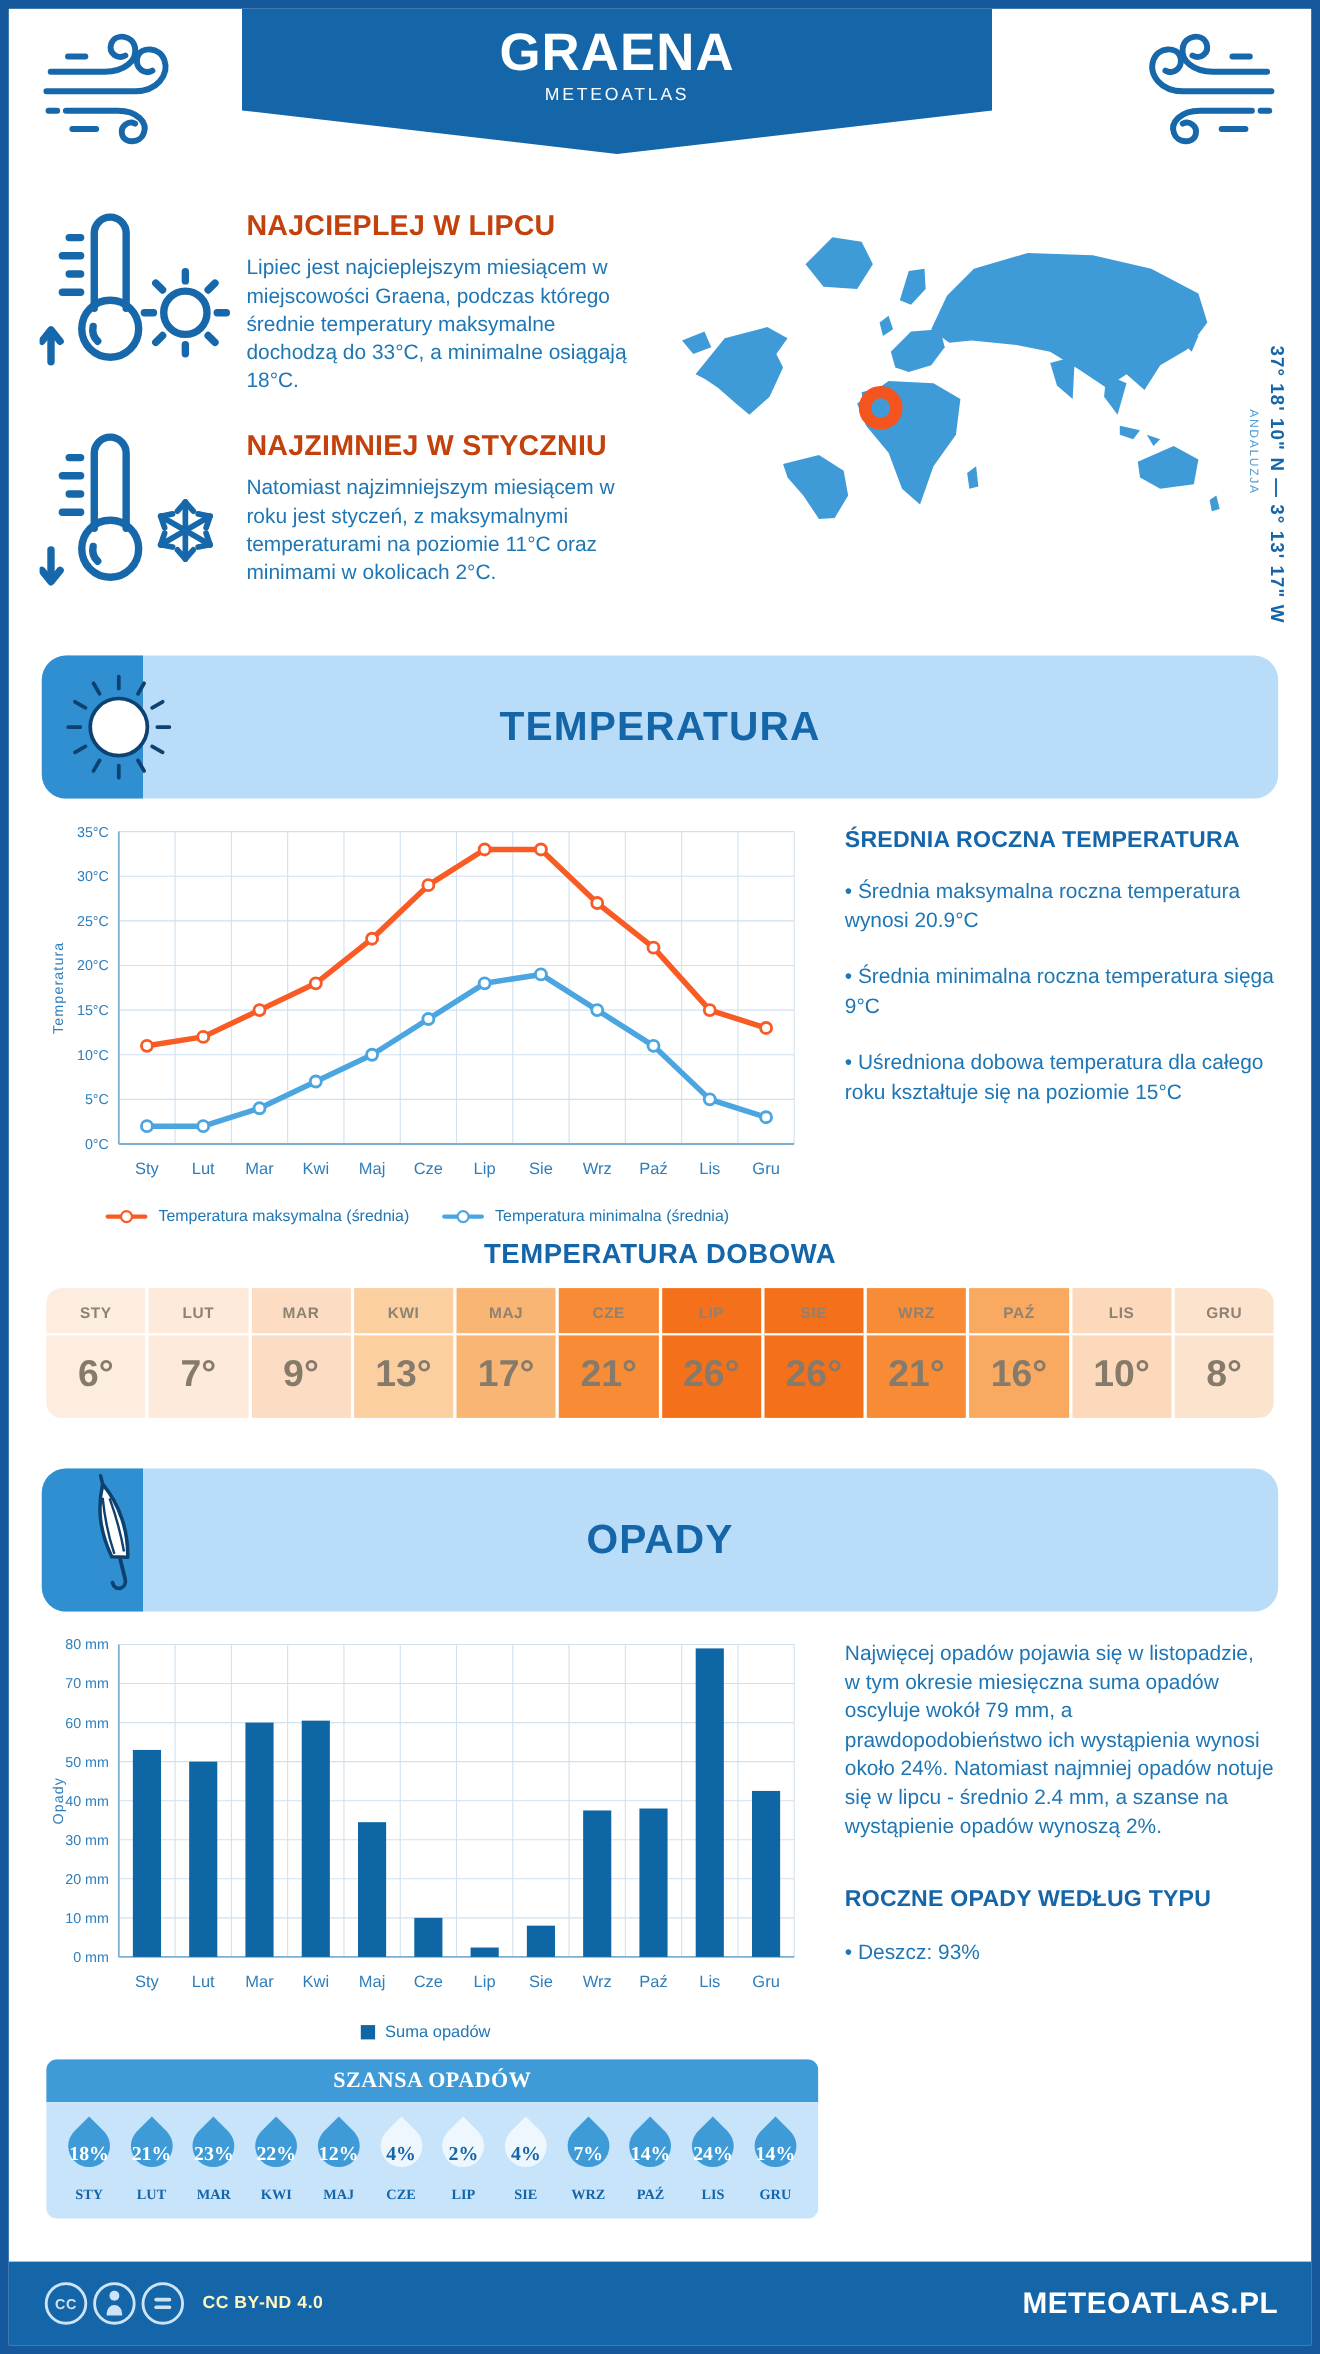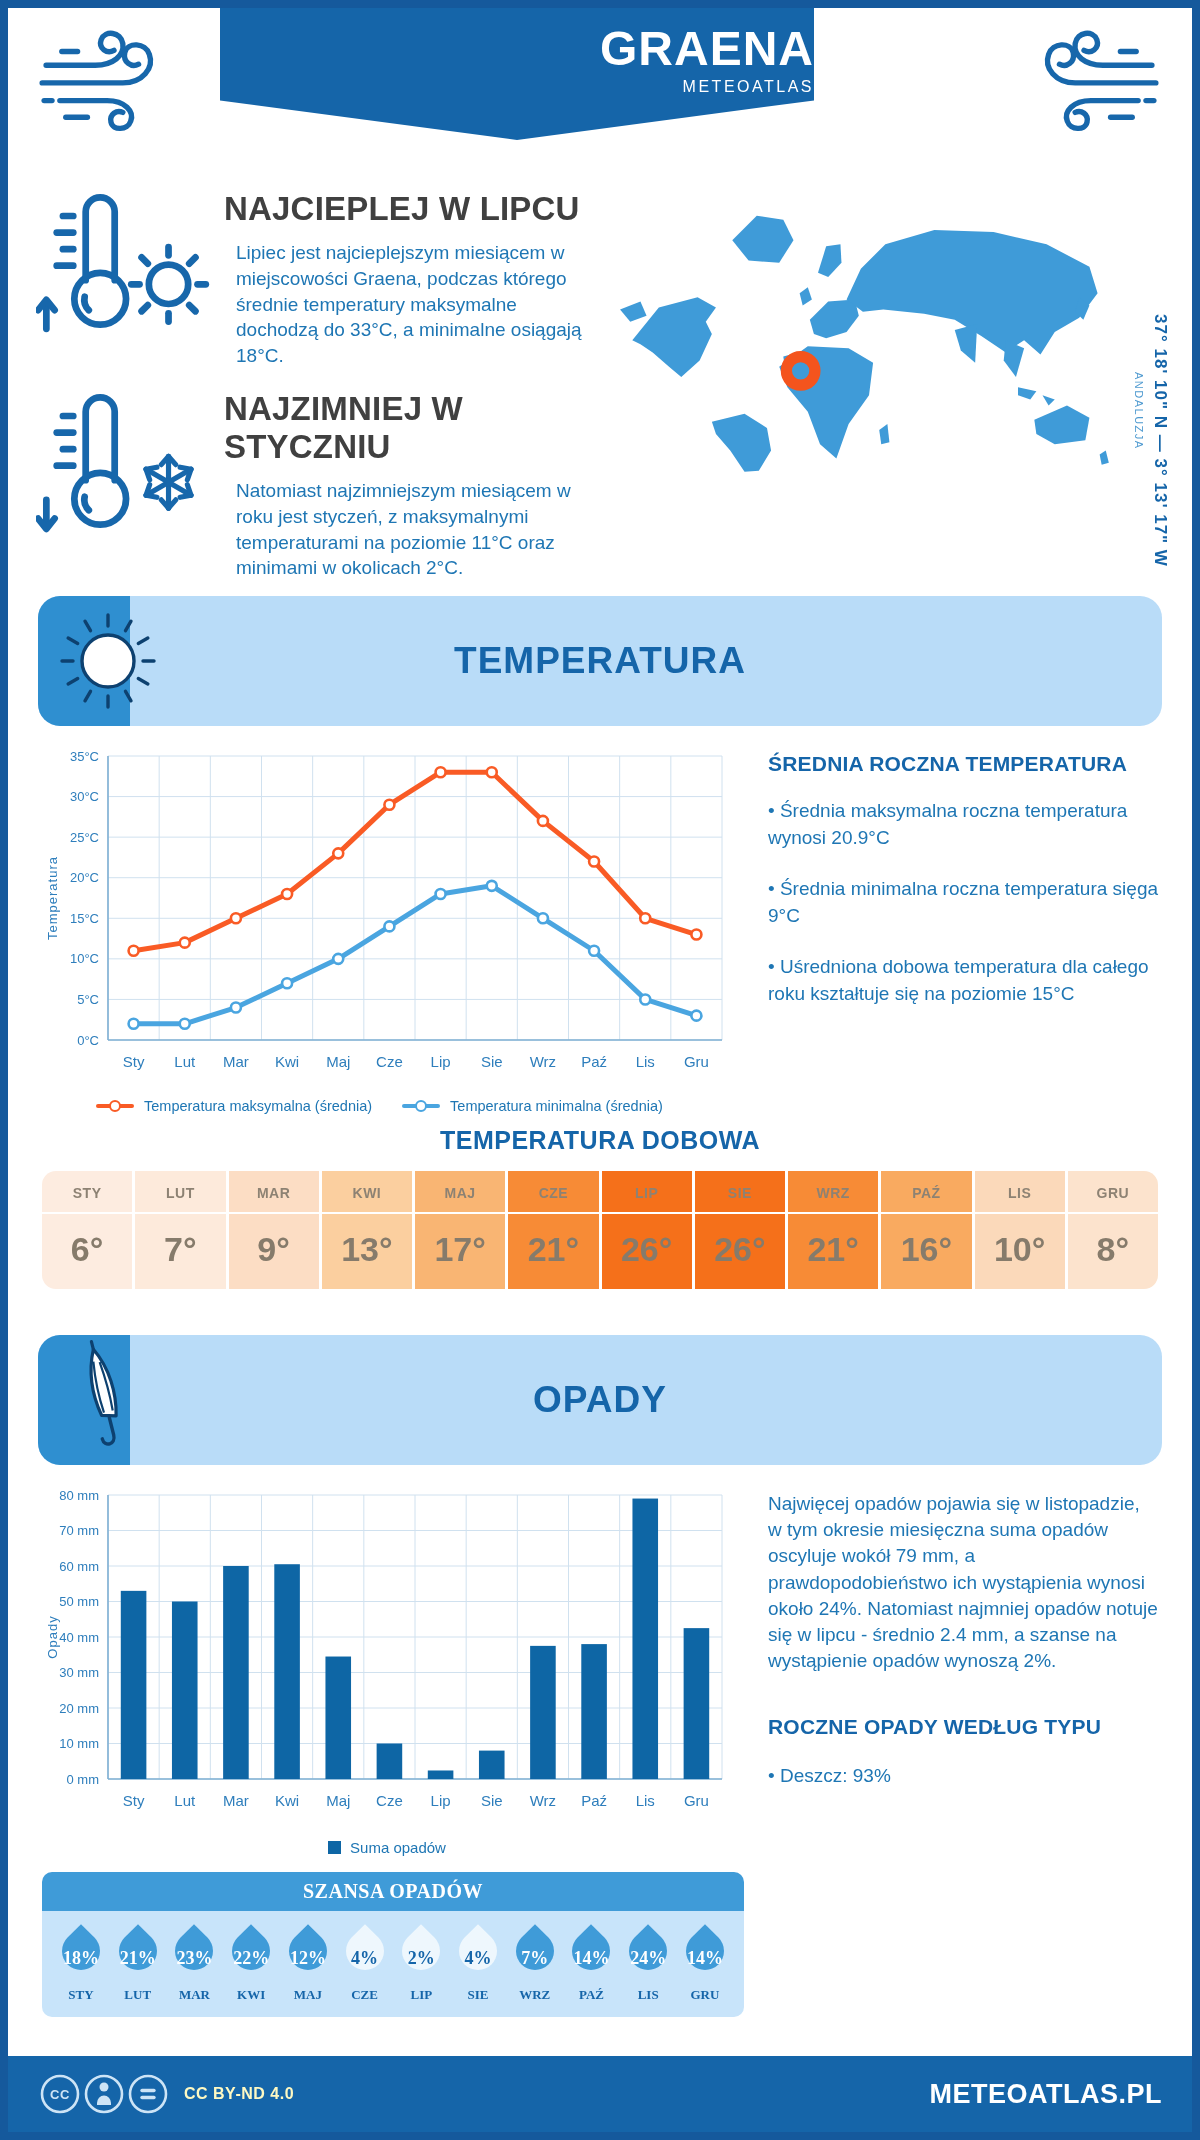--- a/index.html
+++ b/index.html
@@ -4,32 +4,32 @@
 <style>
   html,body{margin:0;padding:0;background:#fff;}
   body{font-family:"Liberation Sans","DejaVu Sans",sans-serif;}
   .page{position:relative;width:1200px;height:2140px;box-sizing:border-box;
         border:8px solid #15599c;background:#fff;overflow:hidden;}
   
   .header{position:relative;height:136px;}
   .wind{position:absolute;top:10px;width:158px;height:118px;}
   .wind.left{left:24px;}
   .wind.right{right:26px;transform:scaleX(-1);}
-  .ribbon{position:absolute;left:212px;top:0;width:594px;height:132px;background:#1565a9;
-          clip-path:polygon(0 0,100% 0,100% 70%,50% 100%,0 70%);text-align:right;color:#fff;}
+  .ribbon{position:absolute;left:212px;top:0;width:682px;height:132px;background:#1565a9;
+          clip-path:polygon(0 0,100% 0,100% 70%,50% 100%,0 70%);text-align:center;color:#fff;}
   .ribbon h1{margin:13px 0 0;font-size:48px;letter-spacing:1px;}
   .ribbon .sub{font-size:16px;letter-spacing:2.5px;margin-top:2px;}
   
   .intro{position:relative;height:452px;}
   .fact{position:absolute;left:28px;display:flex;gap:12px;width:590px;}
   .fact.warm{top:40px;}
   .fact.cold{top:240px;}
   .fact-icon{width:176px;height:152px;flex:0 0 auto;}
-  .fact h2{font-size:33px;color:#404040;margin:6px 0 10px;letter-spacing:.2px;}
-  .fact p{font-size:19px;line-height:1.36;color:#1e76b4;margin:12px;width:348px;}
+  .fact h2{font-size:26px;color:#c2410c;margin:6px 0 10px;letter-spacing:.2px;}
+  .fact p{font-size:19px;line-height:1.36;color:#1e76b4;margin:0;width:348px;}
   .map{position:absolute;left:610px;top:42px;width:500px;height:288px;}
   .geo{position:absolute;right:22px;top:170px;width:44px;height:320px;}
   .coord{position:absolute;right:0;top:0;writing-mode:vertical-rl;font-weight:bold;
          font-size:17px;color:#1565a9;letter-spacing:1px;white-space:nowrap;}
   .region{position:absolute;right:25px;top:58px;writing-mode:vertical-rl;font-size:11px;
           color:#4f9ad0;letter-spacing:1.5px;}
   
   .banner{margin:0 30px;height:130px;background:#b9dcf8;border-radius:22px;position:relative;
           display:flex;align-items:center;justify-content:center;}
   .banner-block{position:absolute;left:0;top:0;bottom:0;width:92px;background:#2f8fd0;

